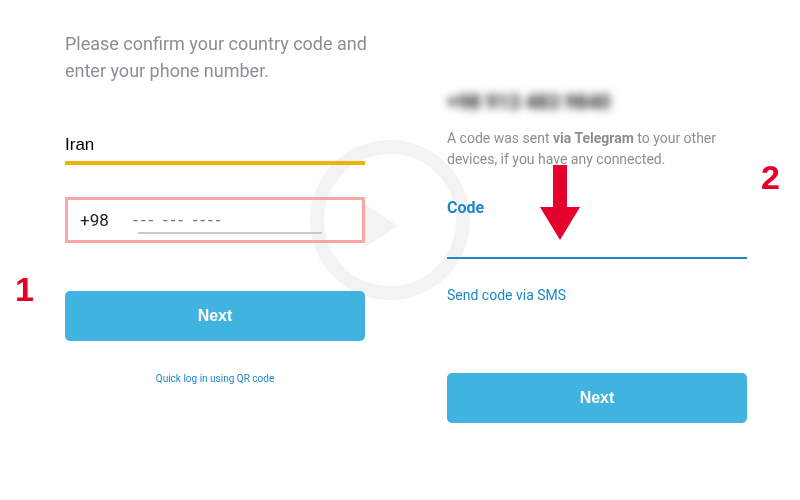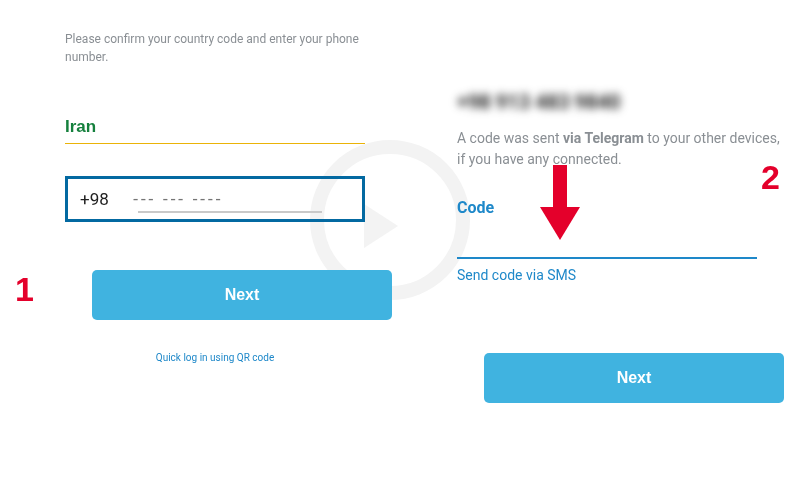--- a/index.html
+++ b/index.html
@@ -24,45 +24,44 @@
   .panel-left { padding-left: 65px; padding-right: 30px; }
   .panel-right { padding-left: 35px; padding-right: 36px; padding-top: 90px; }
 
   h1 {
     font-size: 21px;
     font-weight: 700;
     color: #222;
     margin-bottom: 12px;
   }
   .subtitle {
-    font-size: 12px;
+    font-size: 18px;
     color: #8a8f94;
     line-height: 1.5;
     margin-bottom: 45px;
   }
 
   .country-select {
     border: none;
-    border-bottom: 1px solid #eab308;
+    border-bottom: 4px solid #eab308;
     font-size: 17px;
-    color: #15803d;
+    color: #000000;
     padding: 6px 0;
     width: 300px;
     background: transparent;
     outline: none;
     display: block;
-    font-weight: bold;
   }
 
   .phone-row {
     display: flex;
     align-items: center;
     margin-top: 32px;
     width: 300px;
-    border: 3px solid #0369a1;
+    border: 3px solid #fca5a5;
     padding: 10px 12px;
     position: relative;
   }
   .dial-code {
     font-size: 17px;
     color: #222;
     margin-right: 24px;
   }
   .phone-input {
     border: none;
@@ -88,21 +87,20 @@
     background: #40b3e0;
     color: #fff;
     border: none;
     border-radius: 5px;
     font-size: 16px;
     font-weight: 600;
     padding: 16px 0;
     text-align: center;
     cursor: pointer;
     margin-top: 48px;
-    margin-left: 27px;
   }
   .panel-right .btn { margin-top: 70px; }
 
   .quick-login {
     display: block;
     text-align: center;
     color: #1e88c9;
     font-size: 10px;
     margin-top: 32px;
     width: 300px;
@@ -137,21 +135,21 @@
     width: 300px;
     font-size: 16px;
     padding: 8px 0;
     outline: none;
     background: transparent;
   }
   .send-sms {
     display: block;
     color: #1e88c9;
     font-size: 14px;
-    margin-top: 8px;
+    margin-top: 28px;
     cursor: pointer;
   }
 
   
   .annot-num {
     position: absolute;
     font-size: 34px;
     font-weight: 900;
     color: #e4002b;
     font-family: Arial, sans-serif;

